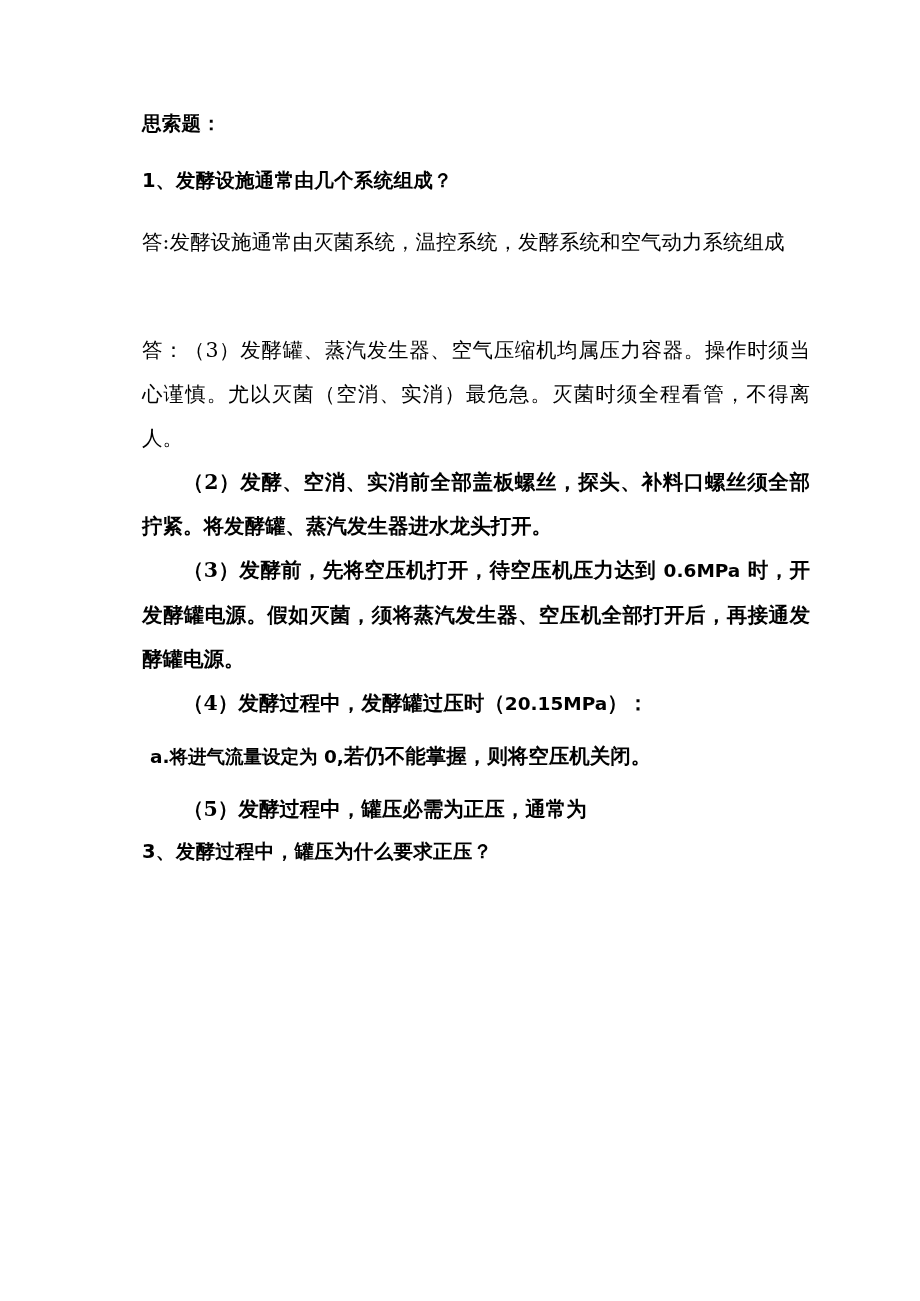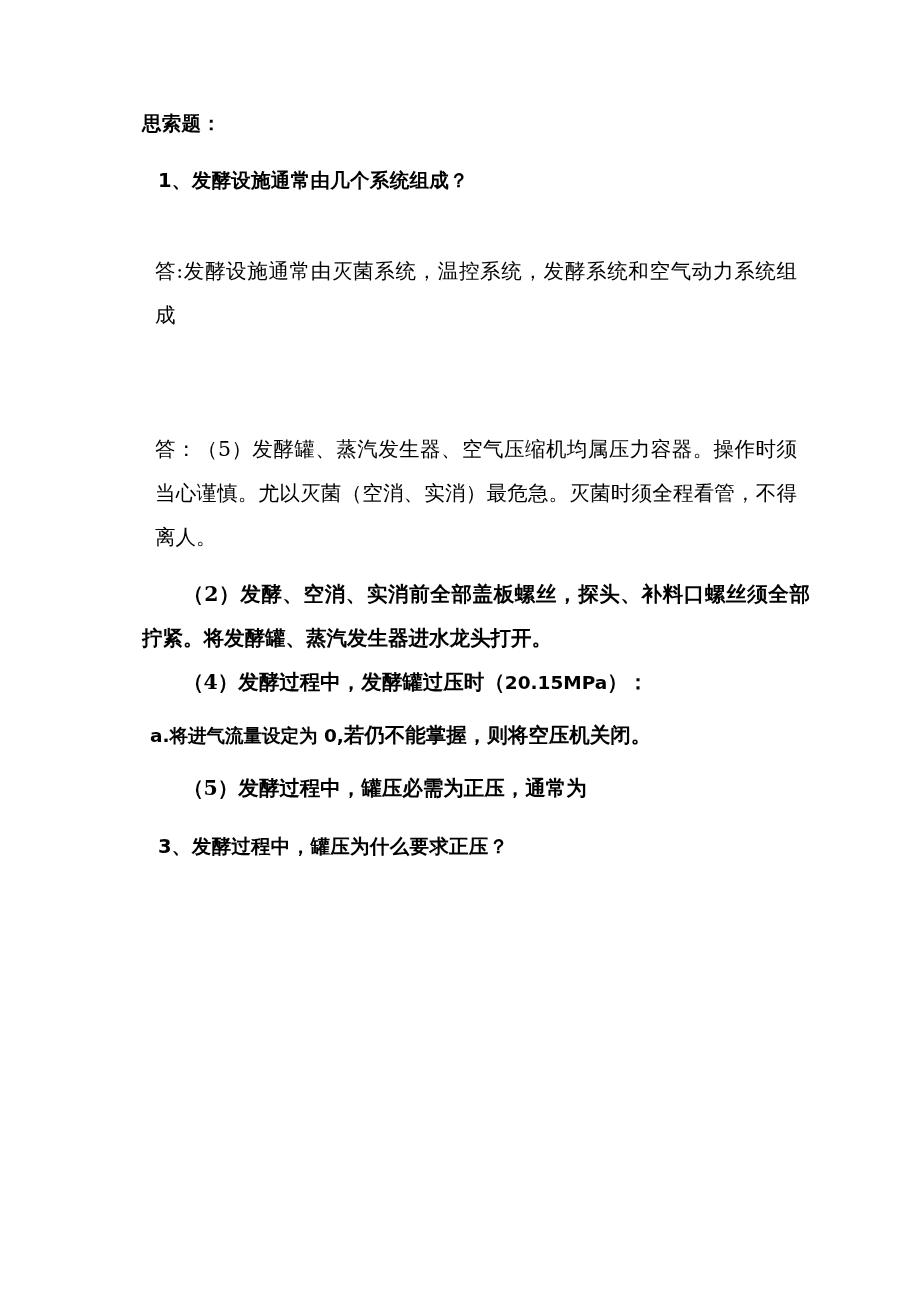--- a/index.html
+++ b/index.html
@@ -44,31 +44,31 @@
     margin: 0 0 16px 0;
     letter-spacing: 0.3px;
   }
 
   
   .question {
     font-family: "DejaVu Sans", "Liberation Sans", sans-serif;
     font-weight: bold;
     font-size: 19.5px;
     line-height: 42px;
-    margin: 16px;
+    margin: 0;
     letter-spacing: 0.3px;
   }
 
   
   .answer {
     font-size: 20.5px;
     line-height: 44px;
     text-align: justify;
     text-justify: inter-ideograph;
-    margin: 13px;
+    margin: 0;
   }
 
   
   .item {
     font-size: 20.5px;
     line-height: 44px;
     text-align: justify;
     text-justify: inter-ideograph;
     margin: 0;
     text-indent: 2em;
@@ -104,26 +104,29 @@
 
     <div class="doc-title">思索题：</div>
 
     <div class="question">1、发酵设施通常由几个系统组成？</div>
     <div class="gap-sm"></div>
     <div class="answer">答:发酵设施通常由灭菌系统，温控系统，发酵系统和空气动力系统组成</div>
 
     <div class="gap-lg"></div>
 
     <div class="gap-sm"></div>
-    <div class="answer">答：（5）发酵罐、蒸汽发生器、空气压缩机均属压力容器。操作时须当心谨慎。尤以灭菌（空消、实消）最危急。灭菌时须全程看管，不得离人。</div>
+    <div class="answer">答：（3）发酵罐、蒸汽发生器、空气压缩机均属压力容器。操作时须当心谨慎。尤以灭菌（空消、实消）最危急。灭菌时须全程看管，不得离人。</div>
 
     <div class="item">
       <span>（2）发酵、空消、实消前全部盖板螺丝，探头、补料口螺丝须全部拧紧。将发酵罐、蒸汽发生器进水龙头打开。</span>
     </div>
 
+    <div class="item">
+      <span>（3）发酵前，先将空压机打开，待空压机压力达到 </span><span class="lat">0.6MPa</span><span> 时，开发酵罐电源。假如灭菌，须将蒸汽发生器、空压机全部打开后，再接通发酵罐电源。</span>
+    </div>
 
     <div class="item">
       <span>（4）发酵过程中，发酵罐过压时（</span><span class="lat">20.15MPa</span><span>）：</span>
     </div>
 
     <div class="item-flat">
       <span class="lat">a.将进气流量设定为 </span><span class="lat">0,</span><span>若仍不能掌握，则将空压机关闭。</span>
     </div>
 
 

